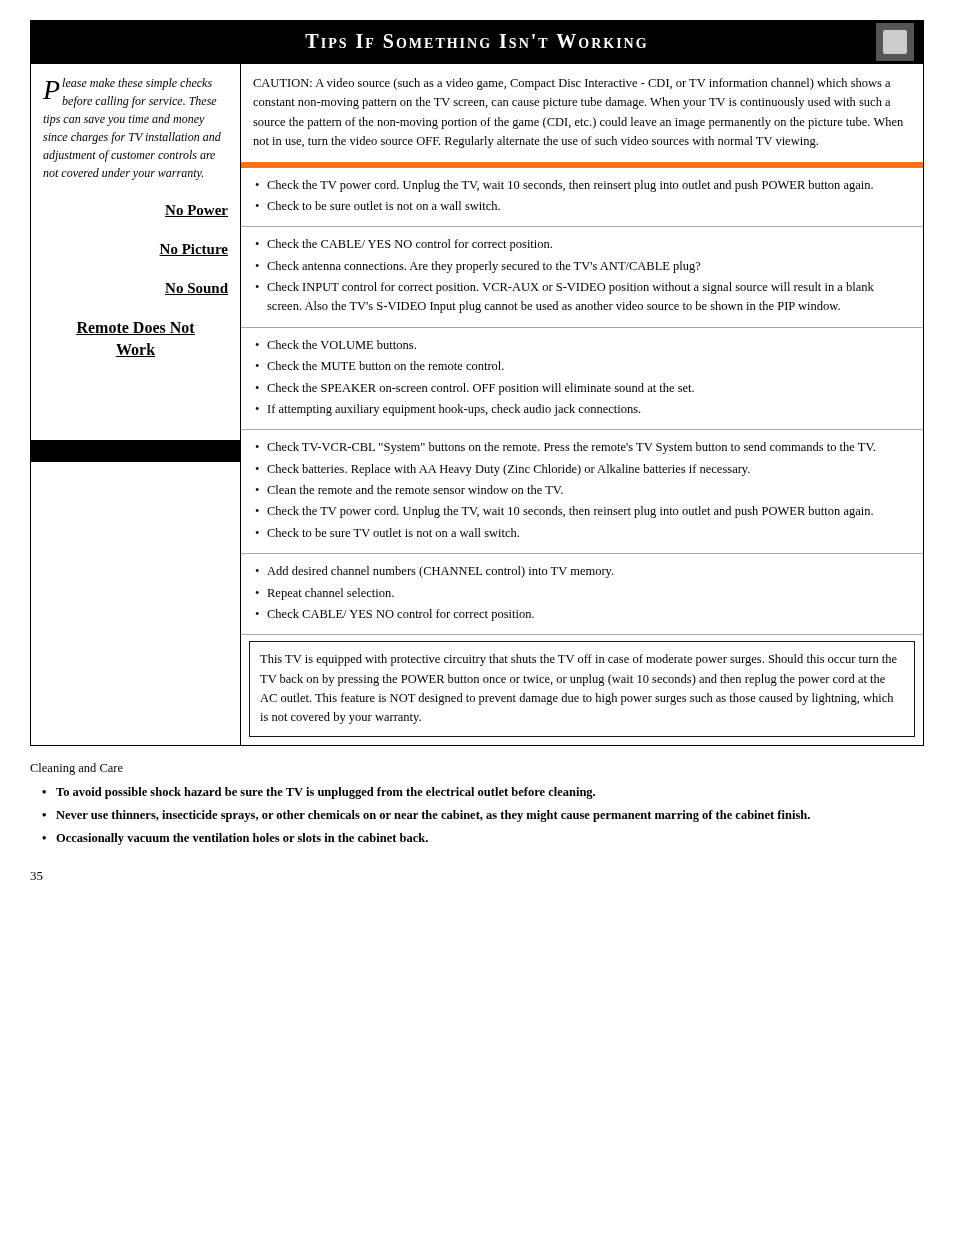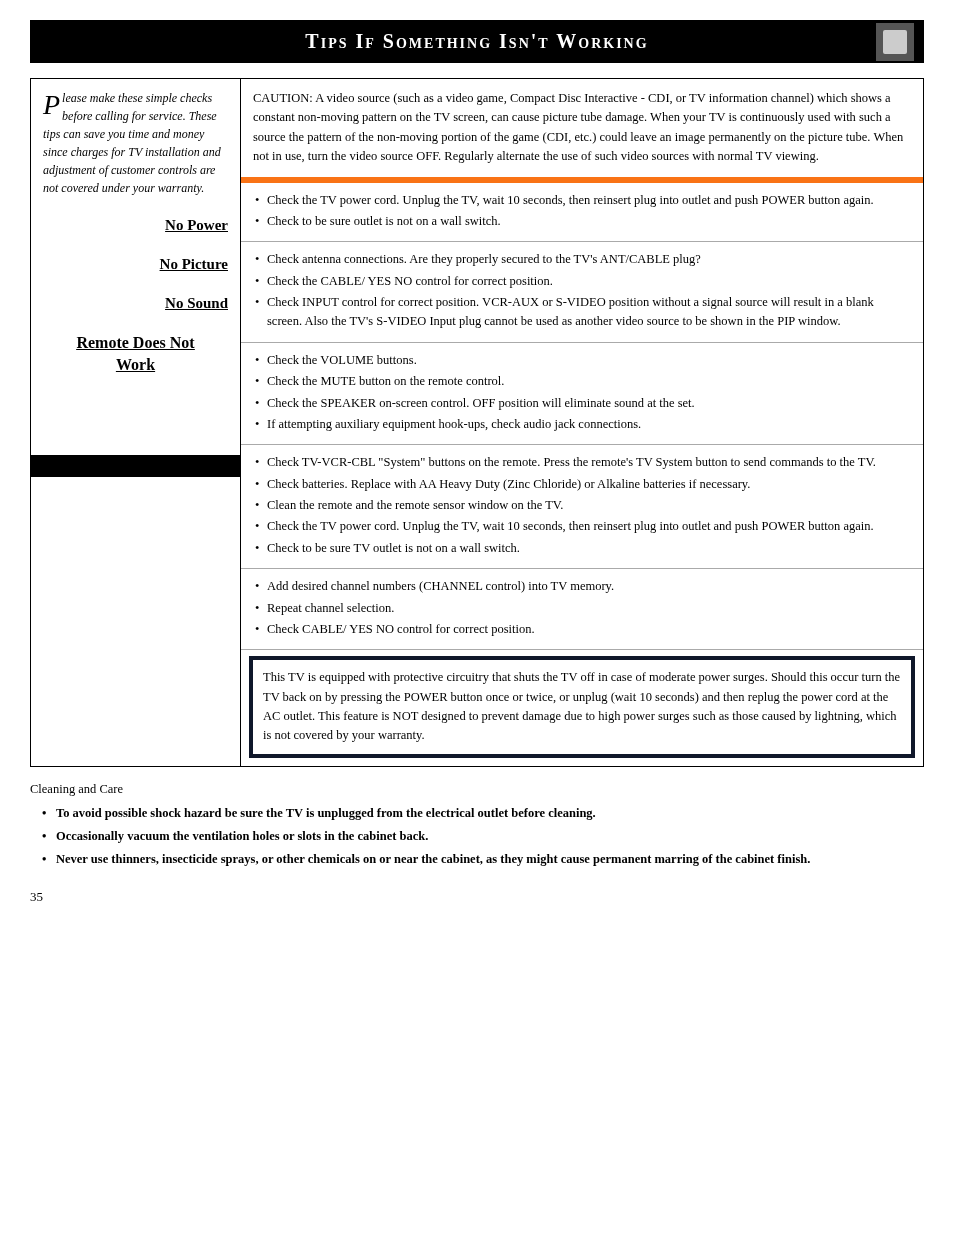--- a/index.html
+++ b/index.html
@@ -16,21 +16,20 @@
     
     .page-header {
       background: #000;
       color: #fff;
       text-align: center;
       padding: 10px 0;
       font-size: 20px;
       font-weight: bold;
       font-variant: small-caps;
       letter-spacing: 2px;
-      margin-bottom: 15px;
       position: relative;
       display: flex;
       align-items: center;
       justify-content: center;
     }
     .header-icon {
       position: absolute;
       right: 10px;
       top: 50%;
       transform: translateY(-50%);
@@ -125,21 +124,21 @@
       margin-bottom: 2px;
     }
     .bullet-list li::before {
       content: "•";
       position: absolute;
       left: 2px;
     }
 
     
     .power-surge-box {
-      border: 4px solid #0f172a;
+      border: 1px solid #0f172a;
       margin: 6px 8px 8px 8px;
       padding: 8px 10px;
       font-size: 12.5px;
       line-height: 1.55;
     }
 
     
     .cleaning-section {
       margin-top: 12px;
       font-size: 12.5px;
@@ -217,22 +216,22 @@
 
     <div class="info-box">
       <ul class="bullet-list">
         <li>Check the TV power cord. Unplug the TV, wait 10 seconds, then reinsert plug into outlet and push POWER button again.</li>
         <li>Check to be sure outlet is not on a wall switch.</li>
       </ul>
     </div>
 
     <div class="info-box">
       <ul class="bullet-list">
+        <li>Check the CABLE/ YES  NO control for correct position.</li>
         <li>Check antenna connections. Are they properly secured to the TV's ANT/CABLE plug?</li>
-        <li>Check the CABLE/ YES  NO control for correct position.</li>
         <li>Check INPUT control for correct position. VCR-AUX or S-VIDEO position without a signal source will result in a blank screen. Also the TV's S-VIDEO Input plug cannot be used as another video source to be shown in the PIP window.</li>
       </ul>
     </div>
 
     <div class="info-box">
       <ul class="bullet-list">
         <li>Check the VOLUME buttons.</li>
         <li>Check the MUTE button on the remote control.</li>
         <li>Check the SPEAKER on-screen control. OFF position will eliminate sound at the set.</li>
         <li>If attempting auxiliary equipment hook-ups, check audio jack connections.</li>
@@ -261,18 +260,18 @@
       <span>This TV is equipped with protective circuitry that shuts the TV off in case of moderate power surges. Should this occur turn the TV back on by pressing the POWER button once or twice, or unplug (wait 10 seconds) and then replug the power cord at the AC outlet. This feature is NOT designed to prevent damage due to high power surges such as those caused by lightning, which is not covered by your warranty.</span>
     </div>
 
   </div>
 </div>
 
 <div class="cleaning-section">
   <div class="cleaning-title">Cleaning and Care</div>
   <ul class="cleaning-list">
     <li>To avoid possible shock hazard be sure the TV is unplugged from the electrical outlet before cleaning.</li>
+    <li>Never use thinners, insecticide sprays, or other chemicals on or near the cabinet, as they might cause permanent marring of the cabinet finish.</li>
     <li>Occasionally vacuum the ventilation holes or slots in the cabinet back.</li>
-    <li>Never use thinners, insecticide sprays, or other chemicals on or near the cabinet, as they might cause permanent marring of the cabinet finish.</li>
   </ul>
 </div>
 
 <div class="page-number">35</div>
 
 </body></html>

